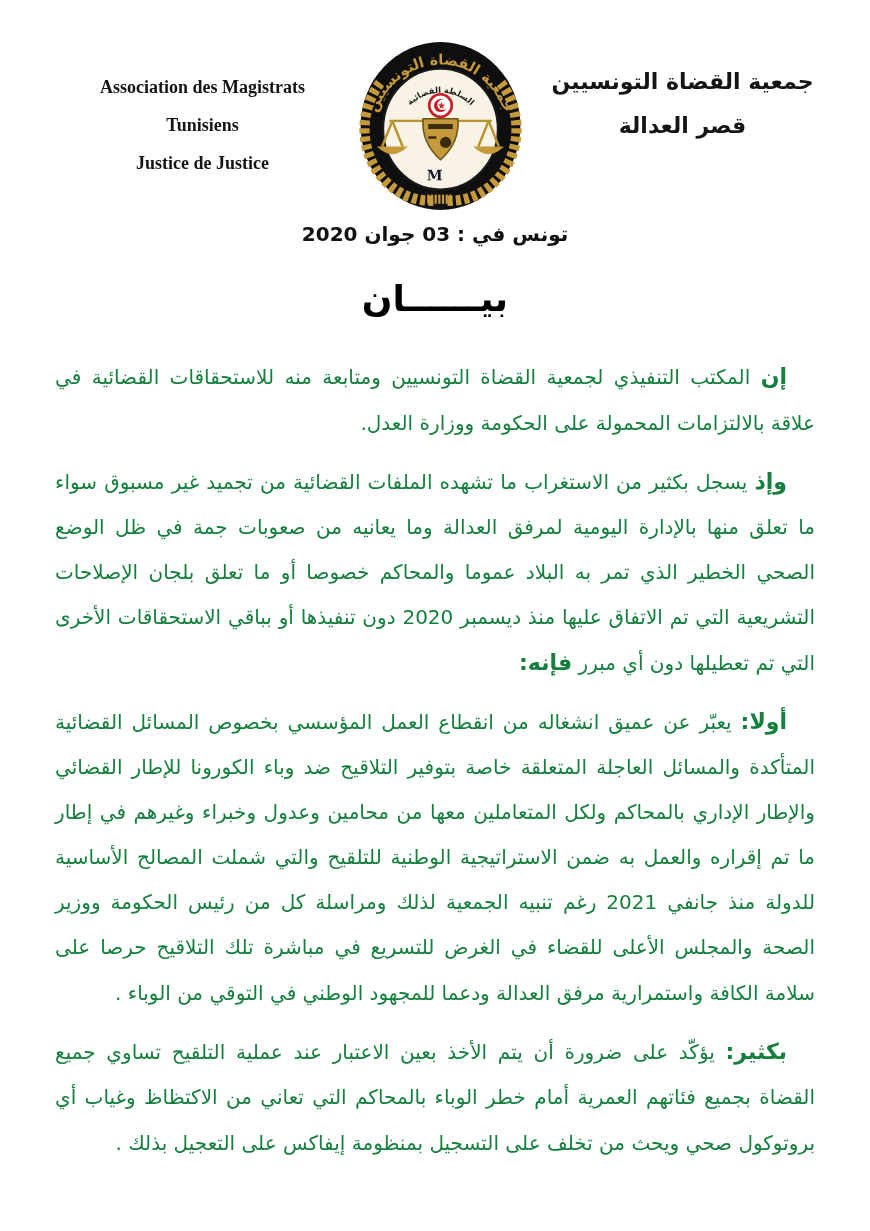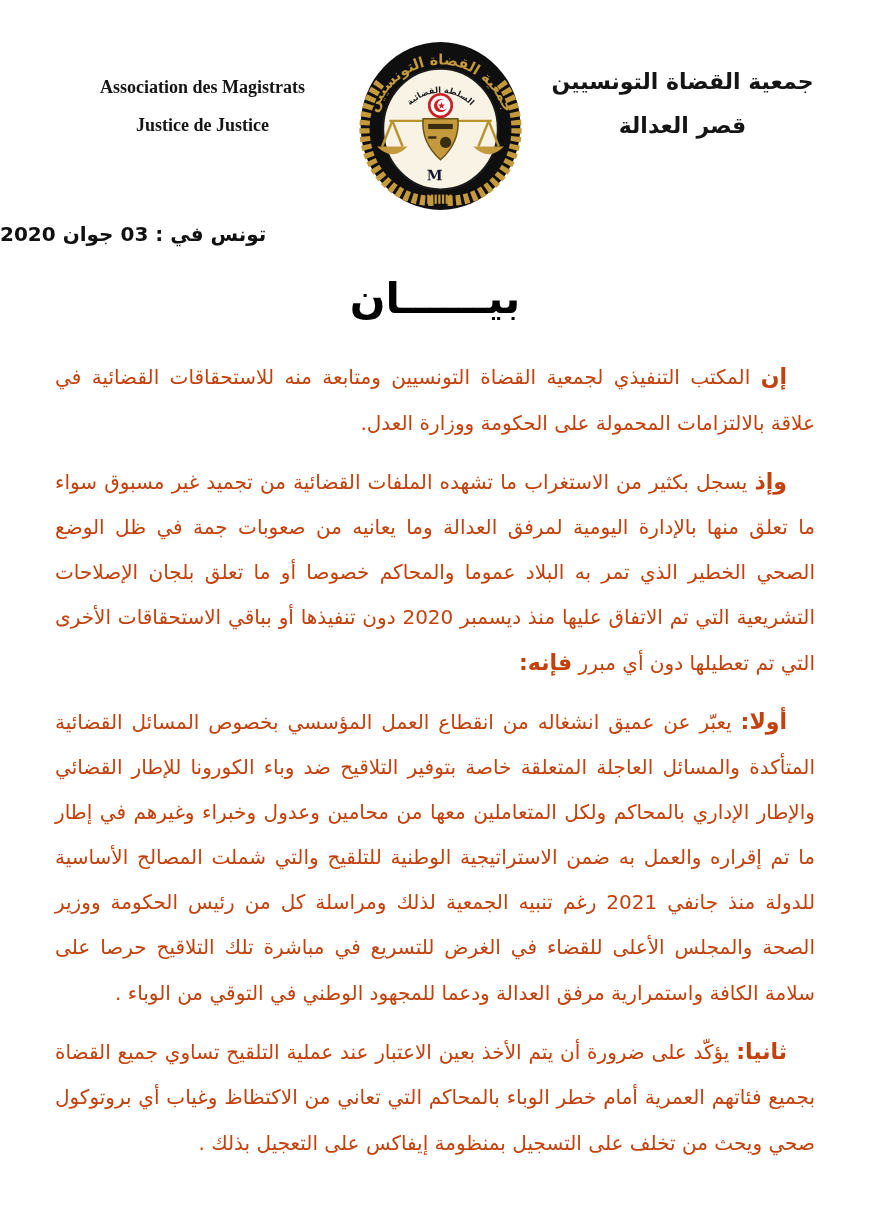--- a/index.html
+++ b/index.html
@@ -45,65 +45,66 @@
     text-align: center;
     direction: rtl;
     font-weight: bold;
     font-size: 22px;
     line-height: 44px;
     color: #151515;
   }
   
   .dateline {
     margin-top: 8px;
-    text-align: left;
+    text-align: center;
     direction: rtl;
     font-weight: bold;
     font-size: 20px;
     line-height: 28px;
     color: #111;
   }
   .statement-title {
     margin: 22px 0 26px 0;
     text-align: center;
     direction: rtl;
     font-weight: bold;
-    font-size: 42px;
+    font-size: 36px;
     line-height: 58px;
     color: #000;
     letter-spacing: 1px;
   }
   
   .statement-body {
     padding: 0 55px;
     direction: rtl;
     text-align: justify;
     font-size: 20px;
     line-height: 45px;
-    color: #c2410c;
+    color: #15803d;
   }
   .statement-body p {
     margin: 0 0 13px 0;
     text-indent: 28px;
   }
   .statement-body .lead,
   .statement-body .tail {
     font-weight: bold;
     font-size: 22px;
   }
 </style>
 </head>
 <body>
 
 <div class="page">
 
   <header class="letterhead">
 
     <div class="french-block">
       <div>Association des Magistrats</div>
+      <div>Tunisiens</div>
       <div>Justice de Justice</div>
     </div>
 
     <div class="logo-wrap">
       <svg width="165" height="172" viewBox="0 0 160 168">
 
         <ellipse cx="80" cy="84" rx="78" ry="82" fill="#0f0f0f"></ellipse>
 
         <path d="M 73 157 A 65 70 0 0 1 21 42" stroke="#c49a3c" stroke-width="10" fill="none" stroke-dasharray="5 3"></path>
         <path d="M 87 157 A 65 70 0 0 0 139 42" stroke="#c49a3c" stroke-width="10" fill="none" stroke-dasharray="5 3"></path>
@@ -175,17 +176,17 @@
   <h1 class="statement-title">بيــــــان</h1>
 
   <main class="statement-body">
 
     <p><span class="lead">إن</span><span> المكتب التنفيذي لجمعية القضاة التونسيين ومتابعة منه للاستحقاقات القضائية في علاقة بالالتزامات المحمولة على الحكومة ووزارة العدل.</span><span class="tail"></span></p>
 
     <p><span class="lead">وإذ</span><span> يسجل بكثير من الاستغراب ما تشهده الملفات القضائية من تجميد غير مسبوق سواء ما تعلق منها بالإدارة اليومية لمرفق العدالة وما يعانيه من صعوبات جمة في ظل الوضع الصحي الخطير الذي تمر به البلاد عموما والمحاكم خصوصا أو ما تعلق بلجان الإصلاحات التشريعية التي تم الاتفاق عليها منذ ديسمبر 2020 دون تنفيذها أو بباقي الاستحقاقات الأخرى التي تم تعطيلها دون أي مبرر </span><span class="tail">فإنه:</span></p>
 
     <p><span class="lead">أولا:</span><span> يعبّر عن عميق انشغاله من انقطاع العمل المؤسسي بخصوص المسائل القضائية المتأكدة والمسائل العاجلة المتعلقة خاصة بتوفير التلاقيح ضد وباء الكورونا للإطار القضائي والإطار الإداري بالمحاكم ولكل المتعاملين معها من محامين وعدول وخبراء وغيرهم في إطار ما تم إقراره والعمل به ضمن الاستراتيجية الوطنية للتلقيح والتي شملت المصالح الأساسية للدولة منذ جانفي 2021 رغم تنبيه الجمعية لذلك ومراسلة كل من رئيس الحكومة ووزير الصحة والمجلس الأعلى للقضاء في الغرض للتسريع في مباشرة تلك التلاقيح حرصا على سلامة الكافة واستمرارية مرفق العدالة ودعما للمجهود الوطني في التوقي من الوباء .</span><span class="tail"></span></p>
 
-    <p><span class="lead">ثانيا:</span><span> يؤكّد على ضرورة أن يتم الأخذ بعين الاعتبار عند عملية التلقيح تساوي جميع القضاة بجميع فئاتهم العمرية أمام خطر الوباء بالمحاكم التي تعاني من الاكتظاظ وغياب أي بروتوكول صحي ويحث من تخلف على التسجيل بمنظومة إيفاكس على التعجيل بذلك .</span><span class="tail"></span></p>
+    <p><span class="lead">بكثير:</span><span> يؤكّد على ضرورة أن يتم الأخذ بعين الاعتبار عند عملية التلقيح تساوي جميع القضاة بجميع فئاتهم العمرية أمام خطر الوباء بالمحاكم التي تعاني من الاكتظاظ وغياب أي بروتوكول صحي ويحث من تخلف على التسجيل بمنظومة إيفاكس على التعجيل بذلك .</span><span class="tail"></span></p>
 
   </main>
 
 </div>
 
 </body></html>

